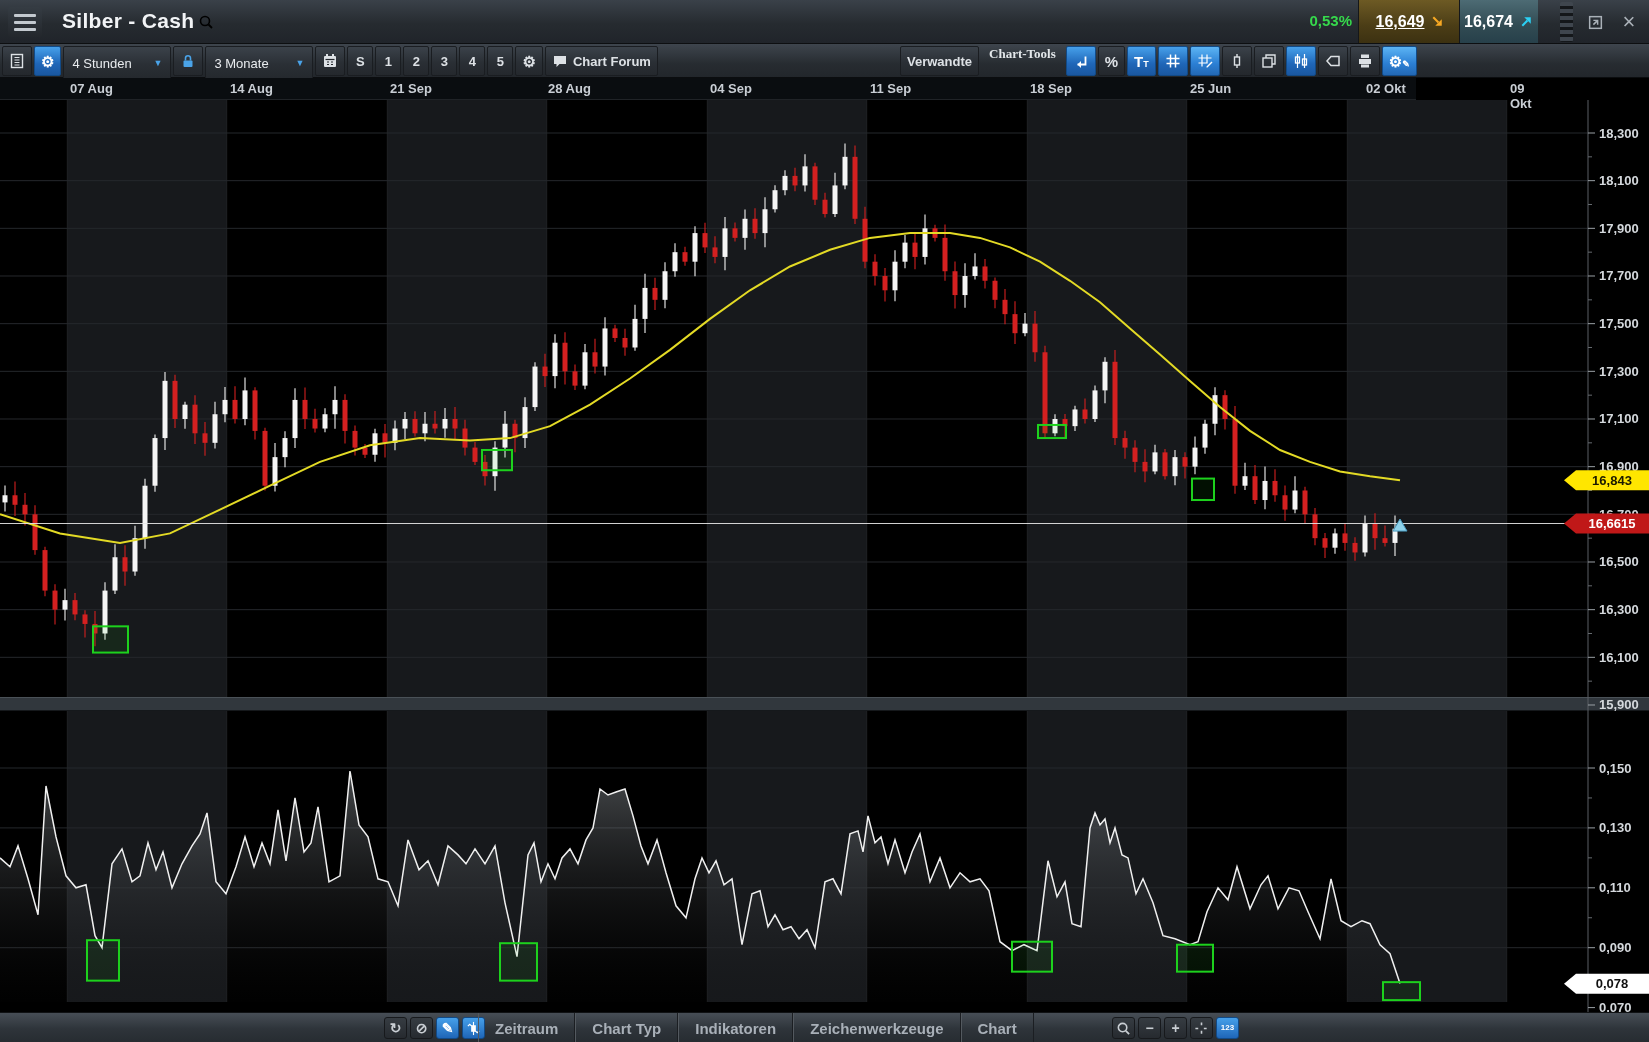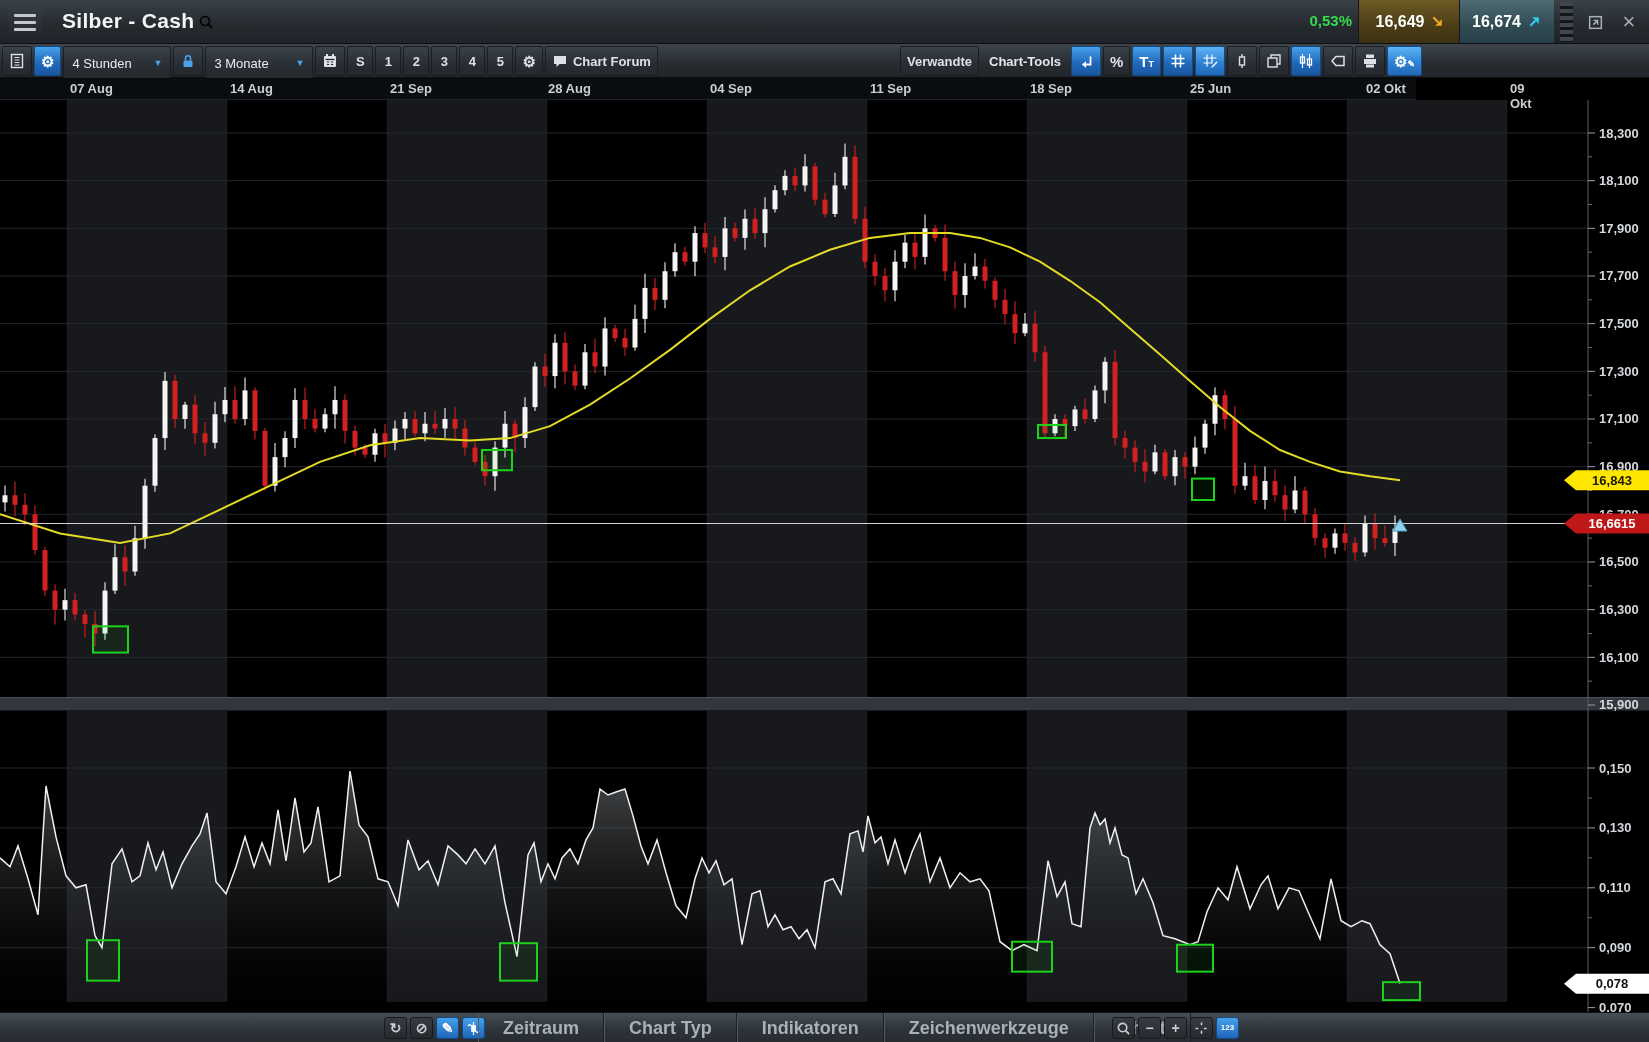--- a/index.html
+++ b/index.html
@@ -10,40 +10,40 @@
   .titlebar { position:absolute; left:0; top:0; width:1649px; height:44px;
     background:linear-gradient(#3a4149,#262b30 55%,#20242a); border-bottom:1px solid #0d0f11; }
   .hamburger { position:absolute; left:8px; top:7px; width:34px; height:30px; border-radius:3px;
     background:linear-gradient(#353c43,#23272c); display:flex; flex-direction:column; justify-content:center; gap:4px; padding:0 6px; cursor:pointer; }
   .hamburger i { display:block; height:3px; background:#c3c9cf; border-radius:1px; }
   .app-title { position:absolute; left:62px; top:9px; font-size:21px; font-weight:bold; color:#f2f4f6; letter-spacing:.3px; }
   .title-search { position:absolute; left:196px; top:12px; width:20px; height:20px; color:#8a9199; }
   .chg-pct { position:absolute; left:1292px; top:12px; width:60px; text-align:right; font-size:15px; font-weight:bold; }
   .px-btn { position:absolute; top:0; height:43px; display:flex; align-items:center; justify-content:center;
     gap:6px; font-size:16px; font-weight:bold; color:#fff; cursor:pointer; }
-  .px-sell { left:1358px; width:104px; background:linear-gradient(#6d5a24,#4b3d16 60%,#3c3111); border-left:1px solid #15171a;}
-  .px-buy  { left:1459px; width:95px;  background:linear-gradient(#4d6b74,#314b53 60%,#27404a); border-left:1px solid #15171a;}
+  .px-sell { left:1358px; width:104px; background:linear-gradient(#6d5a24,#4b3d16 60%,#3c3111); border-left:1px solid #15171a;text-decoration:underline;}
+  .px-buy  { left:1459px; width:79px;  background:linear-gradient(#4d6b74,#314b53 60%,#27404a); border-left:1px solid #15171a;}
   .px-btn .icon svg { width:15px; height:15px; }
   .grip { position:absolute; left:1560px; top:2px; width:13px; height:40px;
     background:repeating-linear-gradient(180deg,#3f464e 0 4px,#14171a 4px 7px); border-radius:2px; }
   .win-ico { position:absolute; top:8px; width:30px; height:28px; display:flex; align-items:center; justify-content:center; color:#aab1b8; cursor:pointer; }
   .win-pop { left:1580px; } .win-close { left:1614px; font-size:22px; }
   .win-ico svg { width:17px; height:17px; }
 
   
   .toolbar { position:absolute; left:0; top:44px; width:1649px; height:34px;
     background:linear-gradient(#3e454d,#272c31 60%,#22262b); border-bottom:1px solid #0b0d0f; }
   .tb-row { position:absolute; top:2px; height:30px; display:flex; align-items:stretch; gap:2px; }
   .tb-left { left:2px; } .tb-right { left:900px; }
   .tb-btn { min-width:26px; padding:0 6px; display:flex; align-items:center; justify-content:center; gap:5px;
     background:linear-gradient(#3b424a,#2a2f35 55%,#24282d); border:1px solid #1a1d21; border-radius:2px;
     color:#dde1e5; font-size:13px; font-weight:bold; cursor:pointer; }
   .tb-btn.active { background:linear-gradient(#46a0ea,#1f66b8 60%,#1a57a0); border-color:#124a86; color:#fff; }
   .tb-btn.bright { background:linear-gradient(#5cb4f4,#2b7fd4 60%,#2368b4); }
-  .tb-label { display:flex; align-items:center; padding:0 8px; color:#e3e7ea; font-size:13px; font-weight:bold; }
+  .tb-label { display:flex; align-items:flex-start; padding:0 8px; color:#e3e7ea; font-size:13px; font-weight:bold;font-family:Liberation Serif, serif; }
   .tb-dd { width:108px; justify-content:space-between; padding:16px 8px; font-weight:normal; color:#e8ebee; }
   .dd-arrow { color:#4aa3e8; font-size:9px; }
   .icon { display:inline-flex; align-items:center; justify-content:center; color:inherit; }
   .icon svg { width:16px; height:16px; }
   .icon .g { font-size:15px; font-style:normal; line-height:1; }
   .icon .g small { font-size:9px; } .icon .g i { font-size:9px; font-style:normal; }
   .accent { color:#4aa3e8; }
 
   
   .datebar { position:absolute; left:0; top:78px; width:1416px; height:22px; background:#0a0d10; border-bottom:1px solid #202327; }
@@ -55,21 +55,21 @@
   
   .bottombar { position:absolute; left:0; top:1012px; width:1649px; height:30px;
     background:linear-gradient(#474e56,#2e343a 55%,#272c31); border-top:1px solid #101214; }
   .bb-icons { position:absolute; top:4px; display:flex; gap:3px; }
   .bb-icons-left { left:384px; } .bb-icons-right { left:1112px; }
   .bb-ibtn { width:23px; height:22px; display:flex; align-items:center; justify-content:center; border-radius:3px;
     background:linear-gradient(#363c42,#262a2f); border:1px solid #17191c; color:#c9ced3; cursor:pointer; }
   .bb-ibtn.active { background:linear-gradient(#46a0ea,#1f66b8); border-color:#124a86; color:#fff; }
   .bb-ibtn svg { width:15px; height:15px; } .bb-ibtn .g { font-size:14px; font-weight:bold; }
   .bb-menus { position:absolute; left:478px; top:0; height:30px; display:flex; }
-  .bb-menu { padding:0 24px; display:flex; align-items:center; font-size:18px; font-weight:bold; color:#a9b0b8;
+  .bb-menu { padding:0 16px; display:flex; align-items:center; font-size:15px; font-weight:bold; color:#a9b0b8;
     border-left:1px solid #53595f; border-right:1px solid #1b1e22; cursor:pointer; }
 </style>
 </head>
 <body>
 
 <div class="titlebar">
   <div class="hamburger">
       <i></i>
       <i></i>
       <i></i>

